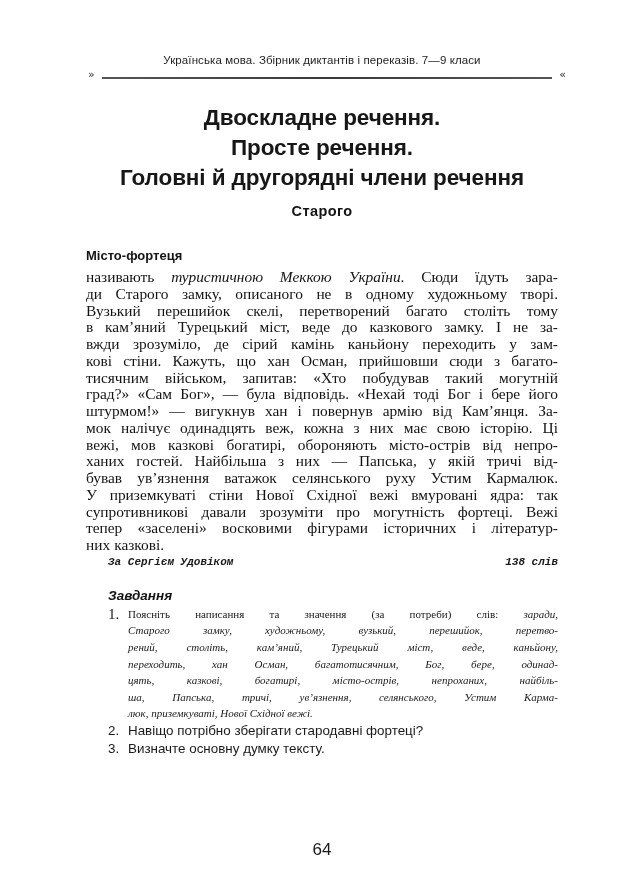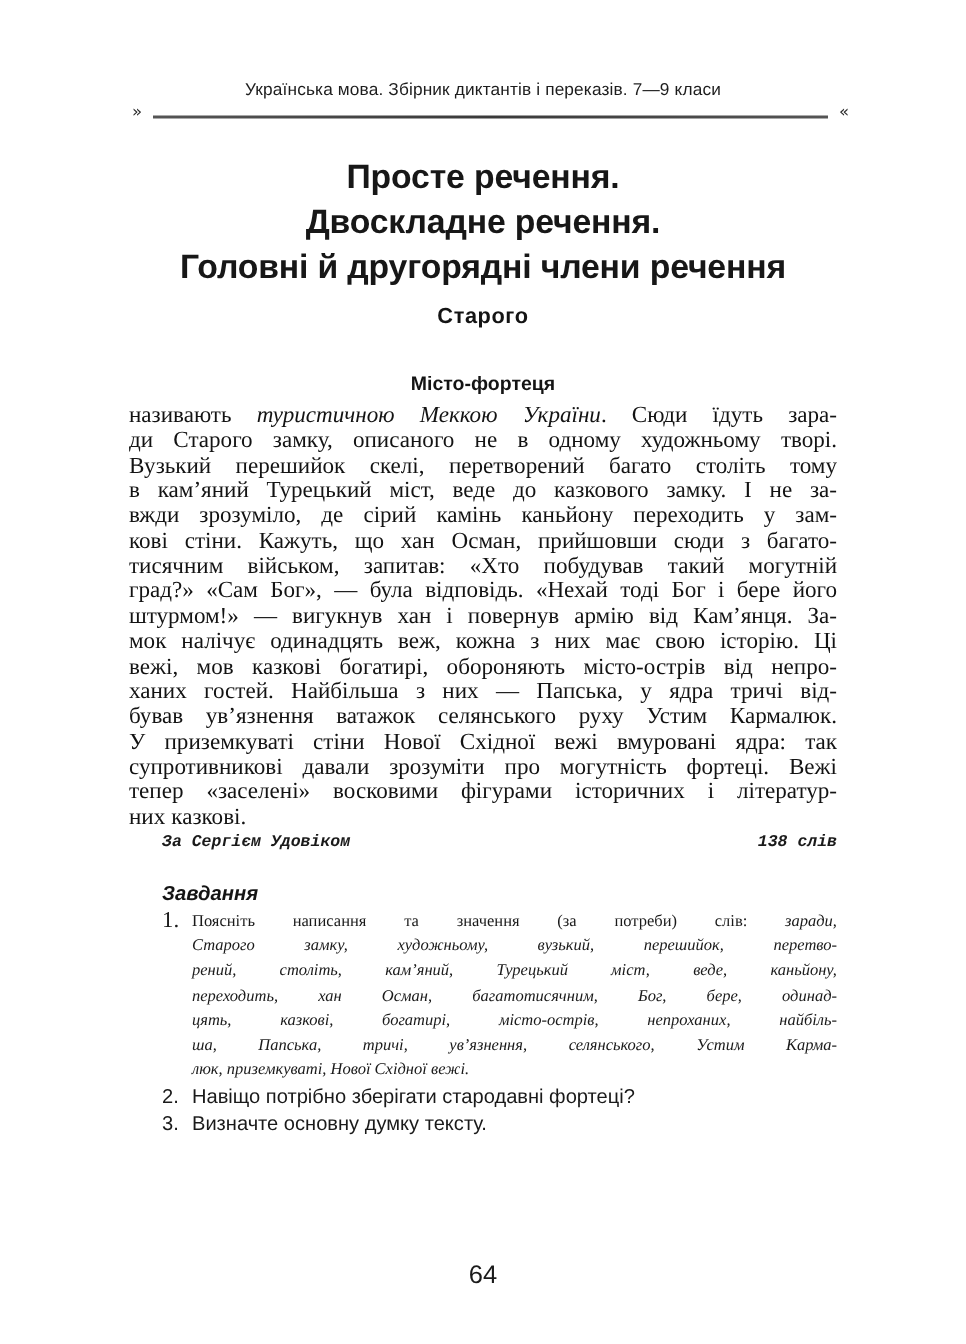--- a/index.html
+++ b/index.html
@@ -93,21 +93,21 @@
 
   
   .content {
     position: absolute;
     top: 248px;
     left: 86px;
     width: 472px;
   }
 
   .dictation-title {
-    text-align: center;
+    text-align: left;
     font-family: "Liberation Sans", sans-serif;
     font-weight: bold;
     font-size: 13px;
     color: #141414;
     margin: 0 0 6px 0;
   }
 
   .body-text {
     font-family: "Liberation Serif", serif;
     font-size: 15.4px;
@@ -207,22 +207,22 @@
 
   <div class="running-head">Українська мова. Збірник диктантів і переказів. 7—9 класи</div>
 
   <div class="rule-wrap">
     <span class="rule-chev left">»</span>
     <span class="rule-line"></span>
     <span class="rule-chev right">«</span>
   </div>
 
   <h1 class="doc-title">
+    <span class="tl">Двоскладне речення.</span>
     <span class="tl">Просте речення.</span>
-    <span class="tl">Двоскладне речення.</span>
     <span class="tl">Головні й другорядні члени речення</span>
   </h1>
 
   <div class="section-heading">Старого</div>
 
   <div class="content">
 
     <div class="dictation-title">Місто-фортеця</div>
 
     <div class="body-text" id="dictation-body">
@@ -230,21 +230,21 @@
         <span class="ln just"><span>ди Старого замку, описаного не в одному художньому творі.</span></span>
         <span class="ln just"><span>Вузький перешийок скелі, перетворений багато століть тому</span></span>
         <span class="ln just"><span>в кам’яний Турецький міст, веде до казкового замку. І не за-</span></span>
         <span class="ln just"><span>вжди зрозуміло, де сірий камінь каньйону переходить у зам-</span></span>
         <span class="ln just"><span>кові стіни. Кажуть, що хан Осман, прийшовши сюди з багато-</span></span>
         <span class="ln just"><span>тисячним військом, запитав: «Хто побудував такий могутній</span></span>
         <span class="ln just"><span>град?» «Сам Бог», — була відповідь. «Нехай тоді Бог і бере його</span></span>
         <span class="ln just"><span>штурмом!» — вигукнув хан і повернув армію від Кам’янця. За-</span></span>
         <span class="ln just"><span>мок налічує одинадцять веж, кожна з них має свою історію. Ці</span></span>
         <span class="ln just"><span>вежі, мов казкові богатирі, обороняють місто-острів від непро-</span></span>
-        <span class="ln just"><span>ханих гостей. Найбільша з них — Папська, у ядра тричі від-</span></span>
+        <span class="ln just"><span>ханих гостей. Найбільша з них — Папська, у якій тричі від-</span></span>
         <span class="ln just"><span>бував ув’язнення ватажок селянського руху Устим Кармалюк.</span></span>
         <span class="ln just"><span>У приземкуваті стіни Нової Східної вежі вмуровані ядра: так</span></span>
         <span class="ln just"><span>супротивникові давали зрозуміти про могутність фортеці. Вежі</span></span>
         <span class="ln just"><span>тепер «заселені» восковими фігурами історичних і літератур-</span></span>
         <span class="ln"><span>них казкові.</span></span>
       </div>
 
     <div class="source-row">
       <span class="source-name">За Сергієм Удовіком</span>
       <span class="word-count">138 слів</span>

